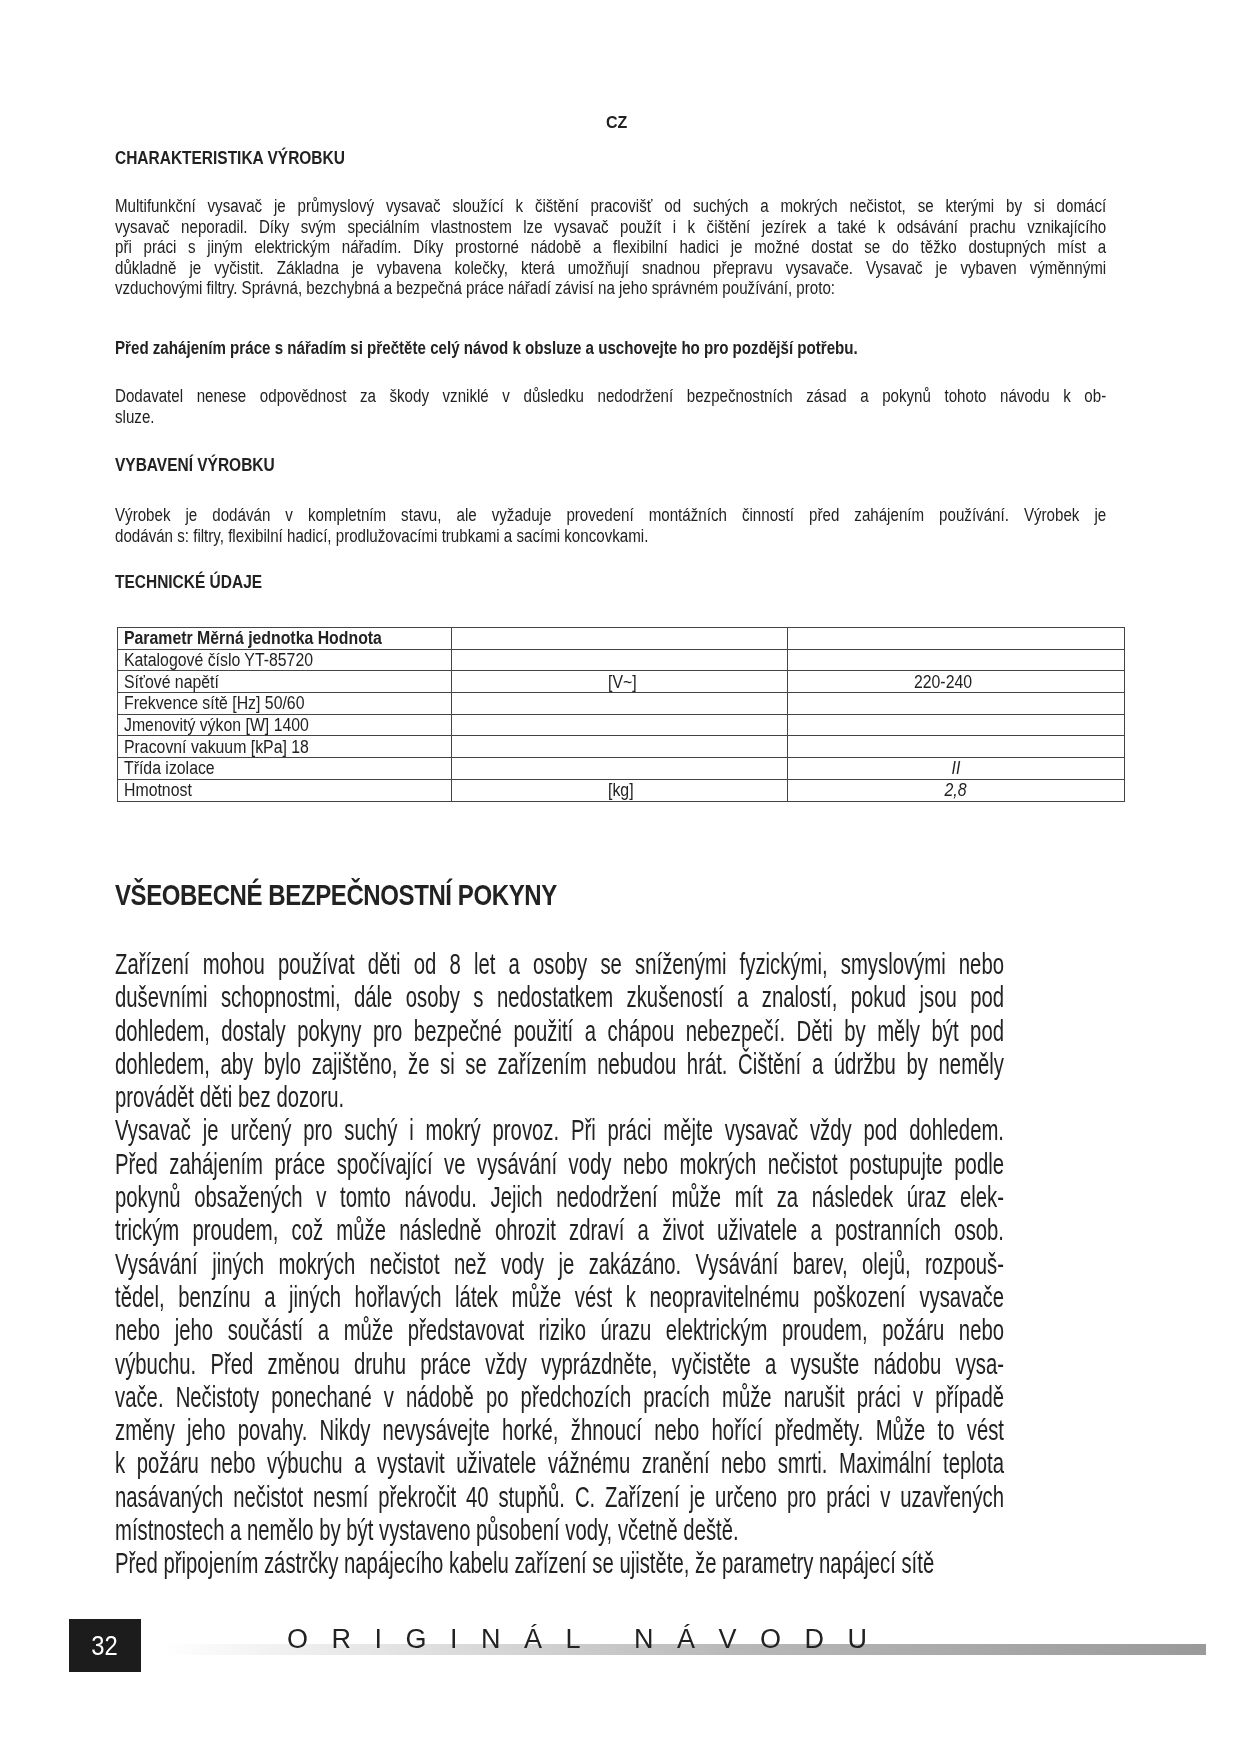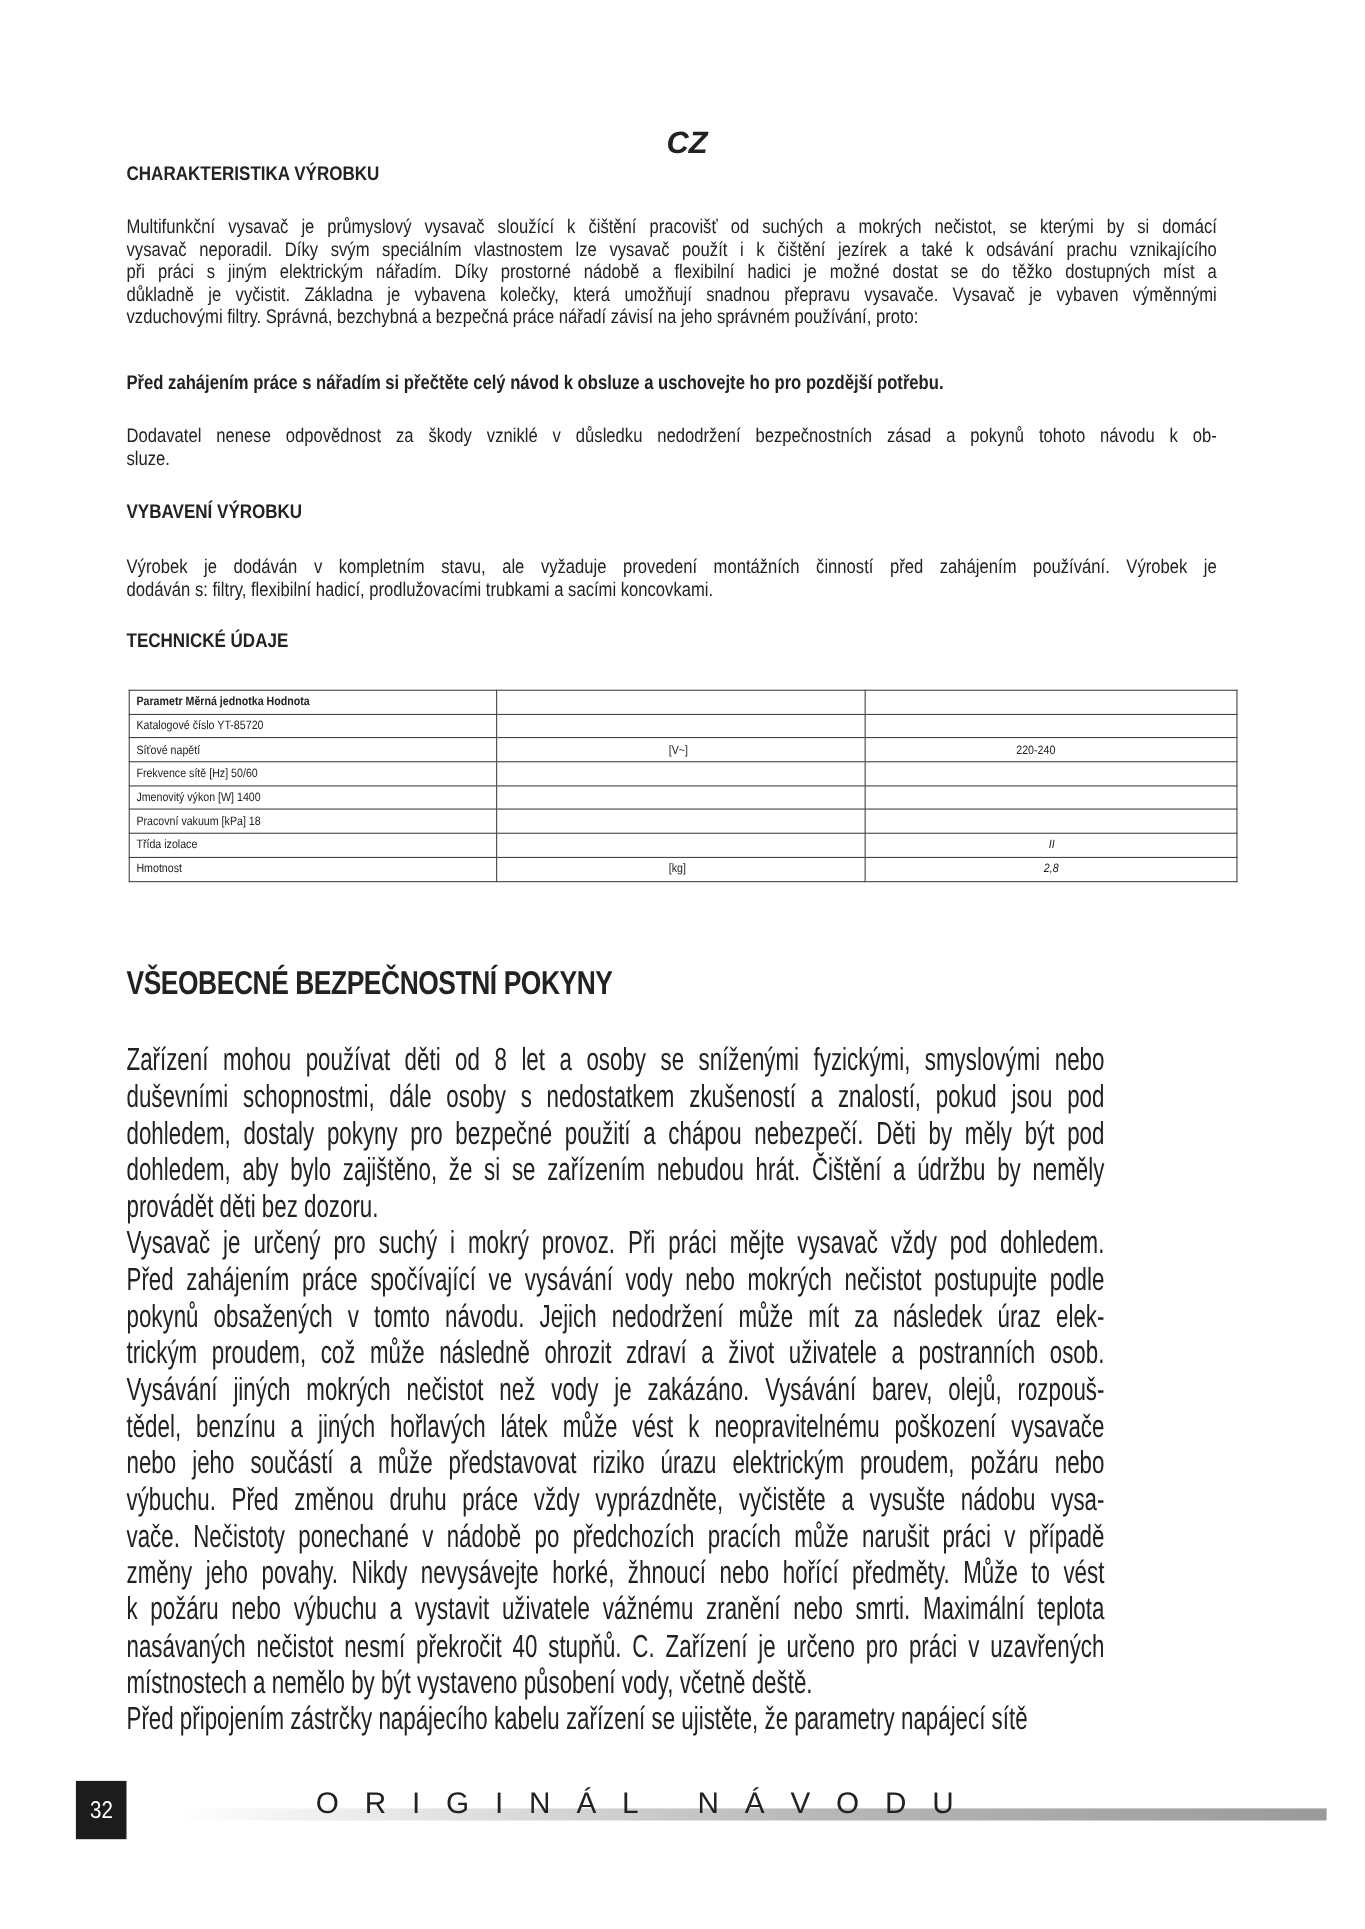--- a/index.html
+++ b/index.html
@@ -3,21 +3,21 @@
 <meta charset="utf-8">
 <style>
   html, body { margin: 0; padding: 0; }
   body {
     width: 1241px; height: 1754px; position: relative; overflow: hidden;
     background: #ffffff; color: #1e1e1e;
     font-family: "Liberation Sans", sans-serif;
   }
   #lang {
     position: absolute; left: 606px; top: 114px;
-    font-size: 28px; font-weight: bold; font-style: italic; color: #222;
+    font-size: 16px; font-weight: bold; color: #222;
   }
   .h-section {
     position: absolute; left: 115px; font-size: 18px; font-weight: bold;
     color: #222; white-space: nowrap; transform: scaleX(0.86); transform-origin: left top;
   }
   .para {
     position: absolute; left: 115px; width: 1180px;
     font-size: 18px; line-height: 20.5px; color: #222;
     transform: scaleX(0.84); transform-origin: left top;
     text-align: justify;
@@ -27,21 +27,21 @@
   #intro { top: 196px; }
   #warning-bold { top: 338px; font-weight: bold; }
   #supplier { top: 386px; }
   #h-char { top: 148px; }
   #h-equip { top: 455px; }
   #equip-text { top: 505px; }
   #h-tech { top: 572px; }
 
   #spec-table {
     position: absolute; left: 117px; top: 627px; width: 1008px;
-    border-collapse: collapse; font-size: 11px;
+    border-collapse: collapse; font-size: 18px;
   }
   #spec-table td {
     border: 1.5px solid #444; height: 21.7px; padding: 0 6px;
     color: #222; line-height: 14px; box-sizing: border-box;
   }
   #spec-table td.c1 { width: 334px; }
   #spec-table td.c2 { width: 336px; }
   #spec-table td.c3 { width: 338px; }
   #spec-table td .cell { display: inline-block; transform: scaleX(0.88); transform-origin: left center; white-space: nowrap; }
   #spec-table td.bold .cell { font-weight: bold; }
@@ -58,22 +58,22 @@
   }
   #safety {
     position: absolute; left: 115px; top: 948px; width: 1270px;
     font-size: 29px; line-height: 33.3px; color: #222;
     transform: scaleX(0.70); transform-origin: left top;
   }
   #safety span.line { display: block; white-space: nowrap; text-align: justify; text-align-last: justify; }
   #safety span.line.last { text-align-last: left; }
 
   #page-number-box {
-    position: absolute; left: 69px; top: 1619px; width: 46px; height: 53px;
-    background: #1c1c1c; color: #fff; font-size: 22px;
+    position: absolute; left: 69px; top: 1619px; width: 72px; height: 53px;
+    background: #1c1c1c; color: #fff; font-size: 28px;
     display: flex; align-items: center; justify-content: center;
   }
   #page-number-box span { display: inline-block; transform: scaleX(0.85); }
   #footer-bar {
     position: absolute; left: 160px; top: 1644px; width: 1046px; height: 11px;
     background: linear-gradient(to right, #ffffff 0%, #e6e6e6 20%, #b8b8b8 55%, #9a9a9a 100%);
   }
   #footer-title {
     position: absolute; left: 287px; top: 1624px;
     font-size: 27px; color: #222; letter-spacing: 23.5px; white-space: nowrap;

